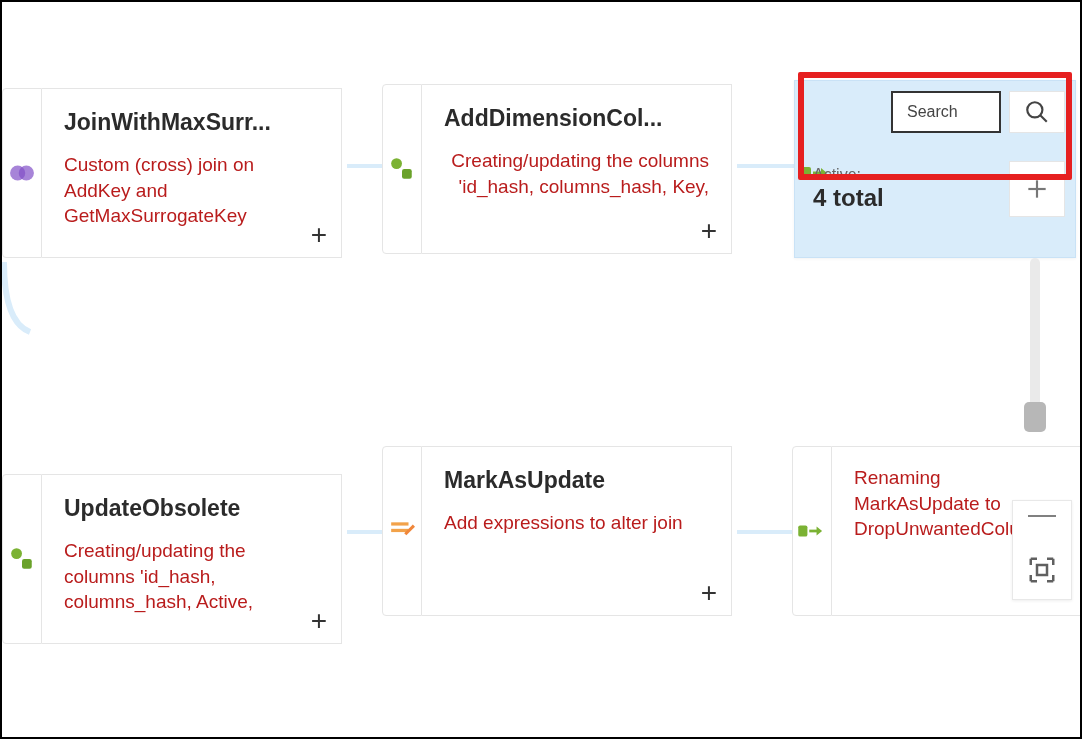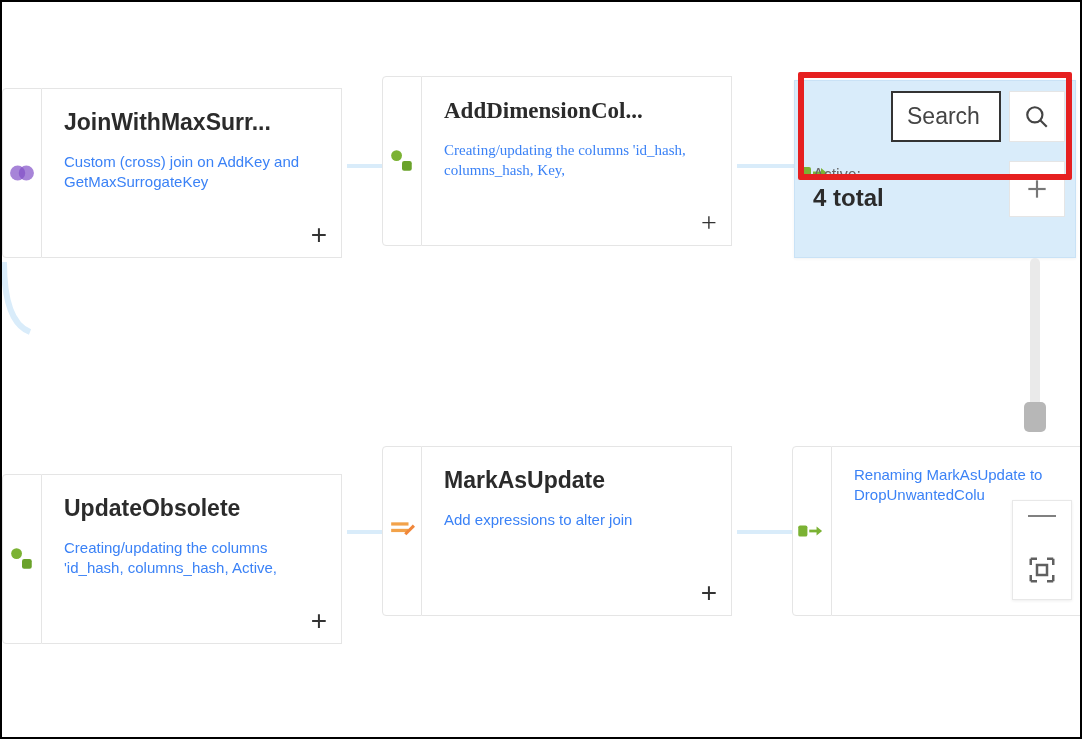--- a/index.html
+++ b/index.html
@@ -14,41 +14,41 @@
     width:40px; height:50px; background:#fff; border:1px solid #e5e5e5;
     border-top-left-radius:4px; border-bottom-left-radius:4px;
     display:flex; align-items:center; justify-content:center;
   }
   .card {
     background:#fff; border:1px solid #e5e5e5; position:relative;
     padding:18px 22px 18px 22px; font-size:18px; line-height:1.35;
     border-left:none;
   }
   .card-title { font-weight:600; font-size:23px; margin-bottom:14px; color:#2b2b2b; white-space:nowrap; overflow:hidden; text-overflow:ellipsis; }
-  .card-sub { color:#3b82f6; font-size:15px; line-height:1.35; overflow:hidden; }
+  .card-sub { color:#b91c1c; font-size:19px; line-height:1.35; overflow:hidden; }
   .plus-corner {
     position:absolute; right:8px; bottom:8px; width:28px; height:28px;
     display:flex; align-items:center; justify-content:center;
     font-size:28px; color:#333; font-weight:300; cursor:pointer;
   }
   
   .connector { position:absolute; height:4px; background:#d9ecfa; }
   
   .selected-node {
     position:absolute; background:#d9ecfa; border:1px solid #c9e2f6;
     box-shadow:0 1px 3px rgba(0,0,0,0.05);
   }
   .selected-icon {
     position:absolute; left:6px; top:80px; width:32px; height:32px;
   }
   .search-row {
     position:absolute; top:10px; right:10px; display:flex; gap:8px; align-items:stretch;
   }
   .search-box {
-    background:#fff; border:2px solid #333; padding:10px 14px; font-size:23px; color:#444;
+    background:#fff; border:2px solid #333; padding:10px 14px; font-size:16px; color:#444;
     width:110px; display:flex; align-items:flex-end;
   }
   .search-btn {
     background:#fff; border:1px solid #e5e5e5; width:56px; display:flex; align-items:center; justify-content:center;
     cursor:pointer;
   }
   .columns-row {
     position:absolute; left:18px; right:10px; top:80px; display:flex; align-items:center; justify-content:space-between;
   }
   .columns-label { color:#666; font-size:16px; }
@@ -94,30 +94,30 @@
           </g>
         </svg>
     </div>
     <div class="card" style="width:300px; height:170px;">
       <div class="card-title">JoinWithMaxSurr...</div>
       <div class="card-sub" style="max-height:90px;">Custom (cross) join on AddKey and GetMaxSurrogateKey</div>
       <div class="plus-corner">+</div>
     </div>
   </div>
 
-  <div class="node-group" style="left:380px; top:74px;font-family:Liberation Serif, serif;">
+  <div class="node-group" style="left:380px; top:82px;">
     <div class="icon-pill" style="height:170px;">
       <svg width="26" height="26" viewBox="0 0 24 24">
           <circle cx="7" cy="7" r="5" fill="#7bb233"></circle>
           <rect x="12" y="12" width="9" height="9" rx="2" fill="#6aa22a"></rect>
         </svg>
     </div>
     <div class="card" style="width:310px; height:170px;">
       <div class="card-title">AddDimensionCol...</div>
-      <div class="card-sub" style="max-height:90px;">Creating/updating the columns 'id_hash, columns_hash, Key,</div>
+      <div class="card-sub" style="max-height:90px;text-align:right;">Creating/updating the columns 'id_hash, columns_hash, Key,</div>
       <div class="plus-corner">+</div>
     </div>
   </div>
 
   <div class="selected-node" style="left:792px; top:78px; width:282px; height:178px;">
     <div class="selected-icon">
       <svg width="30" height="24" viewBox="0 0 30 24">
           <rect x="0" y="6" width="10" height="12" rx="2" fill="#7bb233"></rect>
           <path d="M12 12 L22 12" stroke="#7bb233" stroke-width="3"></path>
           <path d="M20 7 L26 12 L20 17 Z" fill="#7bb233"></path>

